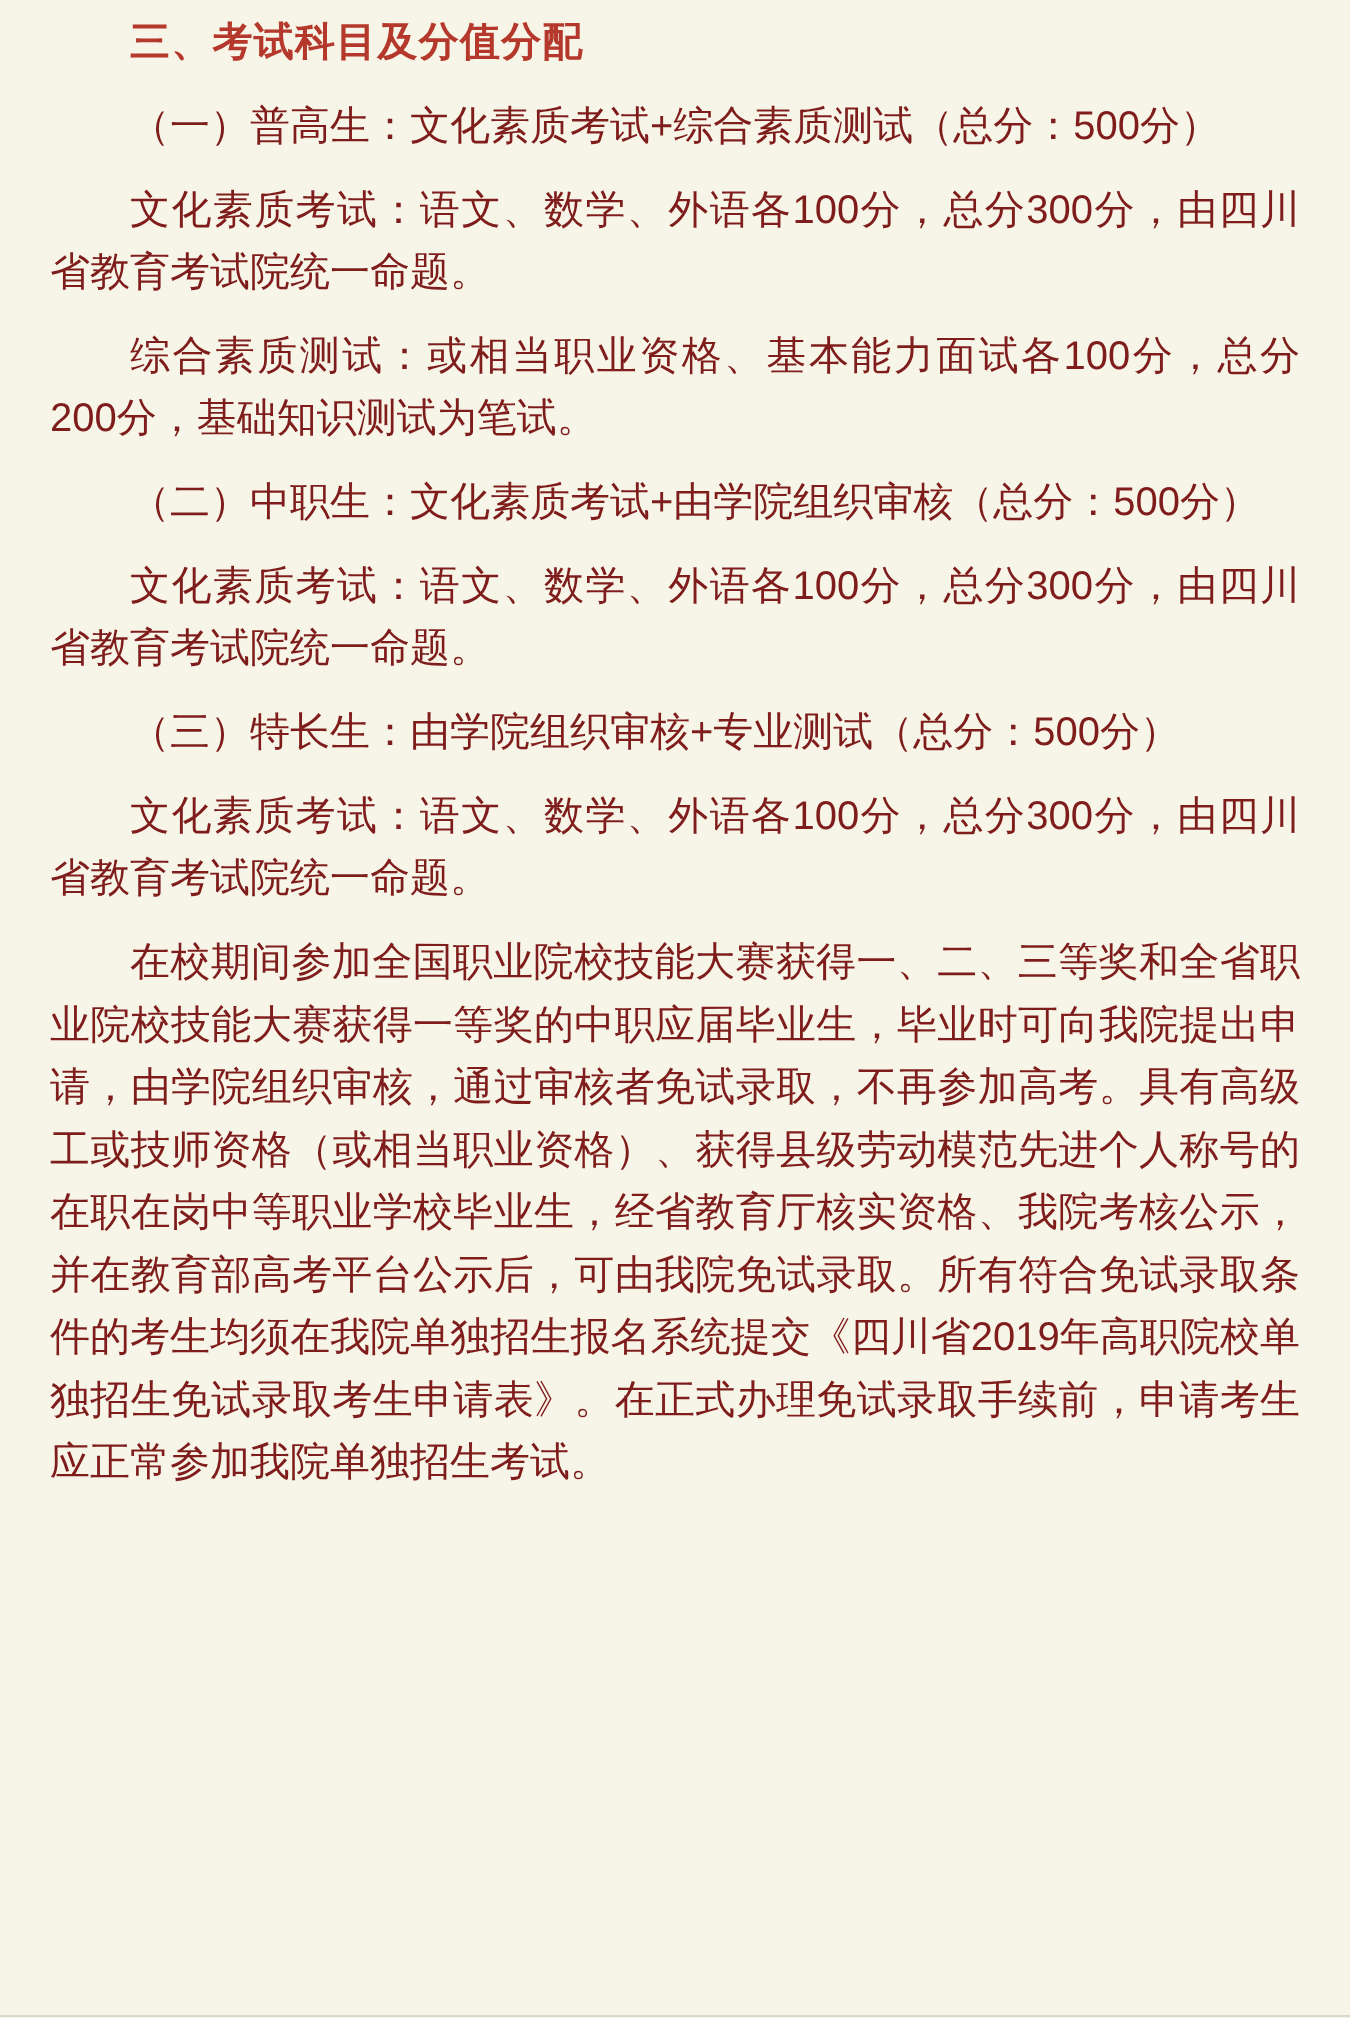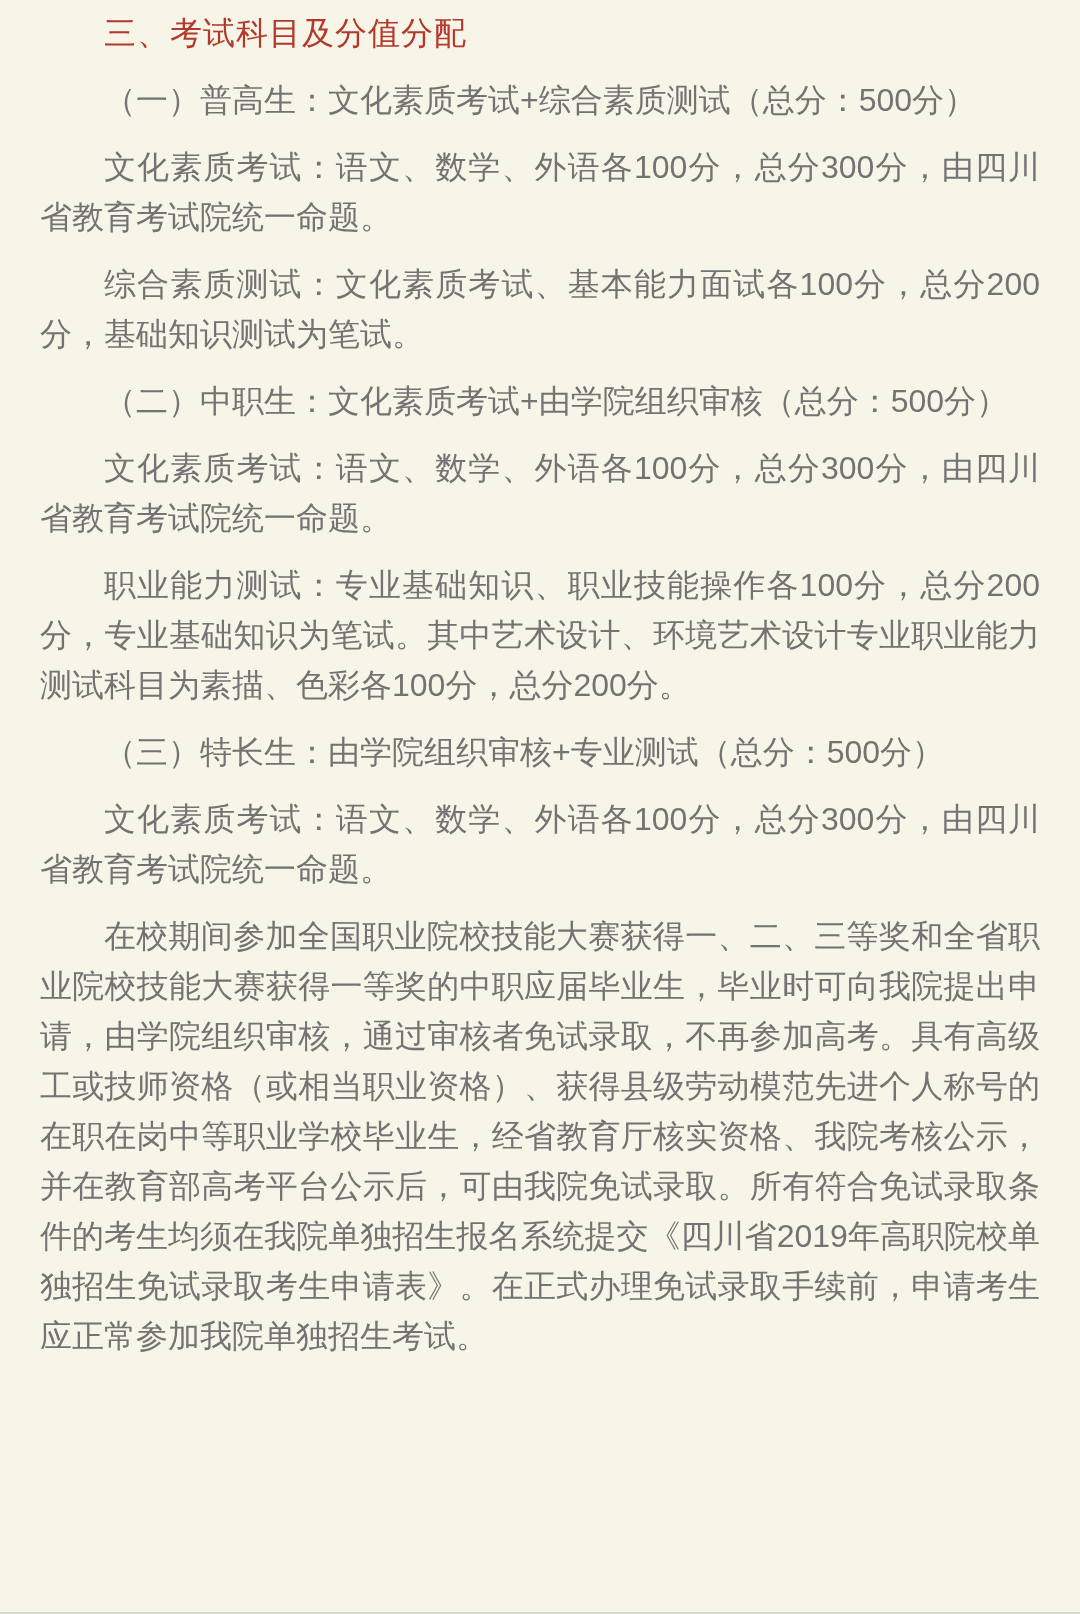--- a/index.html
+++ b/index.html
@@ -14,34 +14,34 @@
     height: 1614px;
     margin: 0 auto;
     background: #f7f5e7;
     padding: 8px 40px 0 40px;
     overflow: hidden;
     font-family: "Liberation Sans", sans-serif;
   }
   .section-heading {
     margin: 0 0 17px 0;
     font-size: 32px;
-    font-weight: 400;
+    font-weight: 700;
     line-height: 50px;
     text-indent: 2em;
     color: #b4382b;
     letter-spacing: 1px;
   }
   .para {
     margin: 0 0 17px 0;
     font-size: 32px;
     font-weight: 500;
     line-height: 50px;
     text-indent: 2em;
     text-align: justify;
-    color: #737373;
+    color: #7f1d1d;
   }
   .bottom-edge {
     position: absolute;
     left: 0;
     bottom: 0;
     width: 100%;
     height: 2px;
     background: #d9d8cc;
   }
 </style>
@@ -49,27 +49,26 @@
 <body>
 
 <div class="page">
 
   <h2 class="section-heading">三、考试科目及分值分配</h2>
 
   <p class="para">（一）普高生：文化素质考试+综合素质测试（总分：500分）</p>
 
   <p class="para">文化素质考试：语文、数学、外语各100分，总分300分，由四川省教育考试院统一命题。</p>
 
-  <p class="para">综合素质测试：文化素质考试、基本能力面试各100分，总分200分，基础知识测试为笔试。</p>
+  <p class="para">综合素质测试：或相当职业资格、基本能力面试各100分，总分200分，基础知识测试为笔试。</p>
 
   <p class="para">（二）中职生：文化素质考试+由学院组织审核（总分：500分）</p>
 
   <p class="para">文化素质考试：语文、数学、外语各100分，总分300分，由四川省教育考试院统一命题。</p>
 
-  <p class="para">职业能力测试：专业基础知识、职业技能操作各100分，总分200分，专业基础知识为笔试。其中艺术设计、环境艺术设计专业职业能力测试科目为素描、色彩各100分，总分200分。</p>
 
   <p class="para">（三）特长生：由学院组织审核+专业测试（总分：500分）</p>
 
   <p class="para">文化素质考试：语文、数学、外语各100分，总分300分，由四川省教育考试院统一命题。</p>
 
 
 
   <p class="para">在校期间参加全国职业院校技能大赛获得一、二、三等奖和全省职业院校技能大赛获得一等奖的中职应届毕业生，毕业时可向我院提出申请，由学院组织审核，通过审核者免试录取，不再参加高考。具有高级工或技师资格（或相当职业资格）、获得县级劳动模范先进个人称号的在职在岗中等职业学校毕业生，经省教育厅核实资格、我院考核公示，并在教育部高考平台公示后，可由我院免试录取。所有符合免试录取条件的考生均须在我院单独招生报名系统提交《四川省2019年高职院校单独招生免试录取考生申请表》。在正式办理免试录取手续前，申请考生应正常参加我院单独招生考试。</p>
 
   <div class="bottom-edge"></div>

